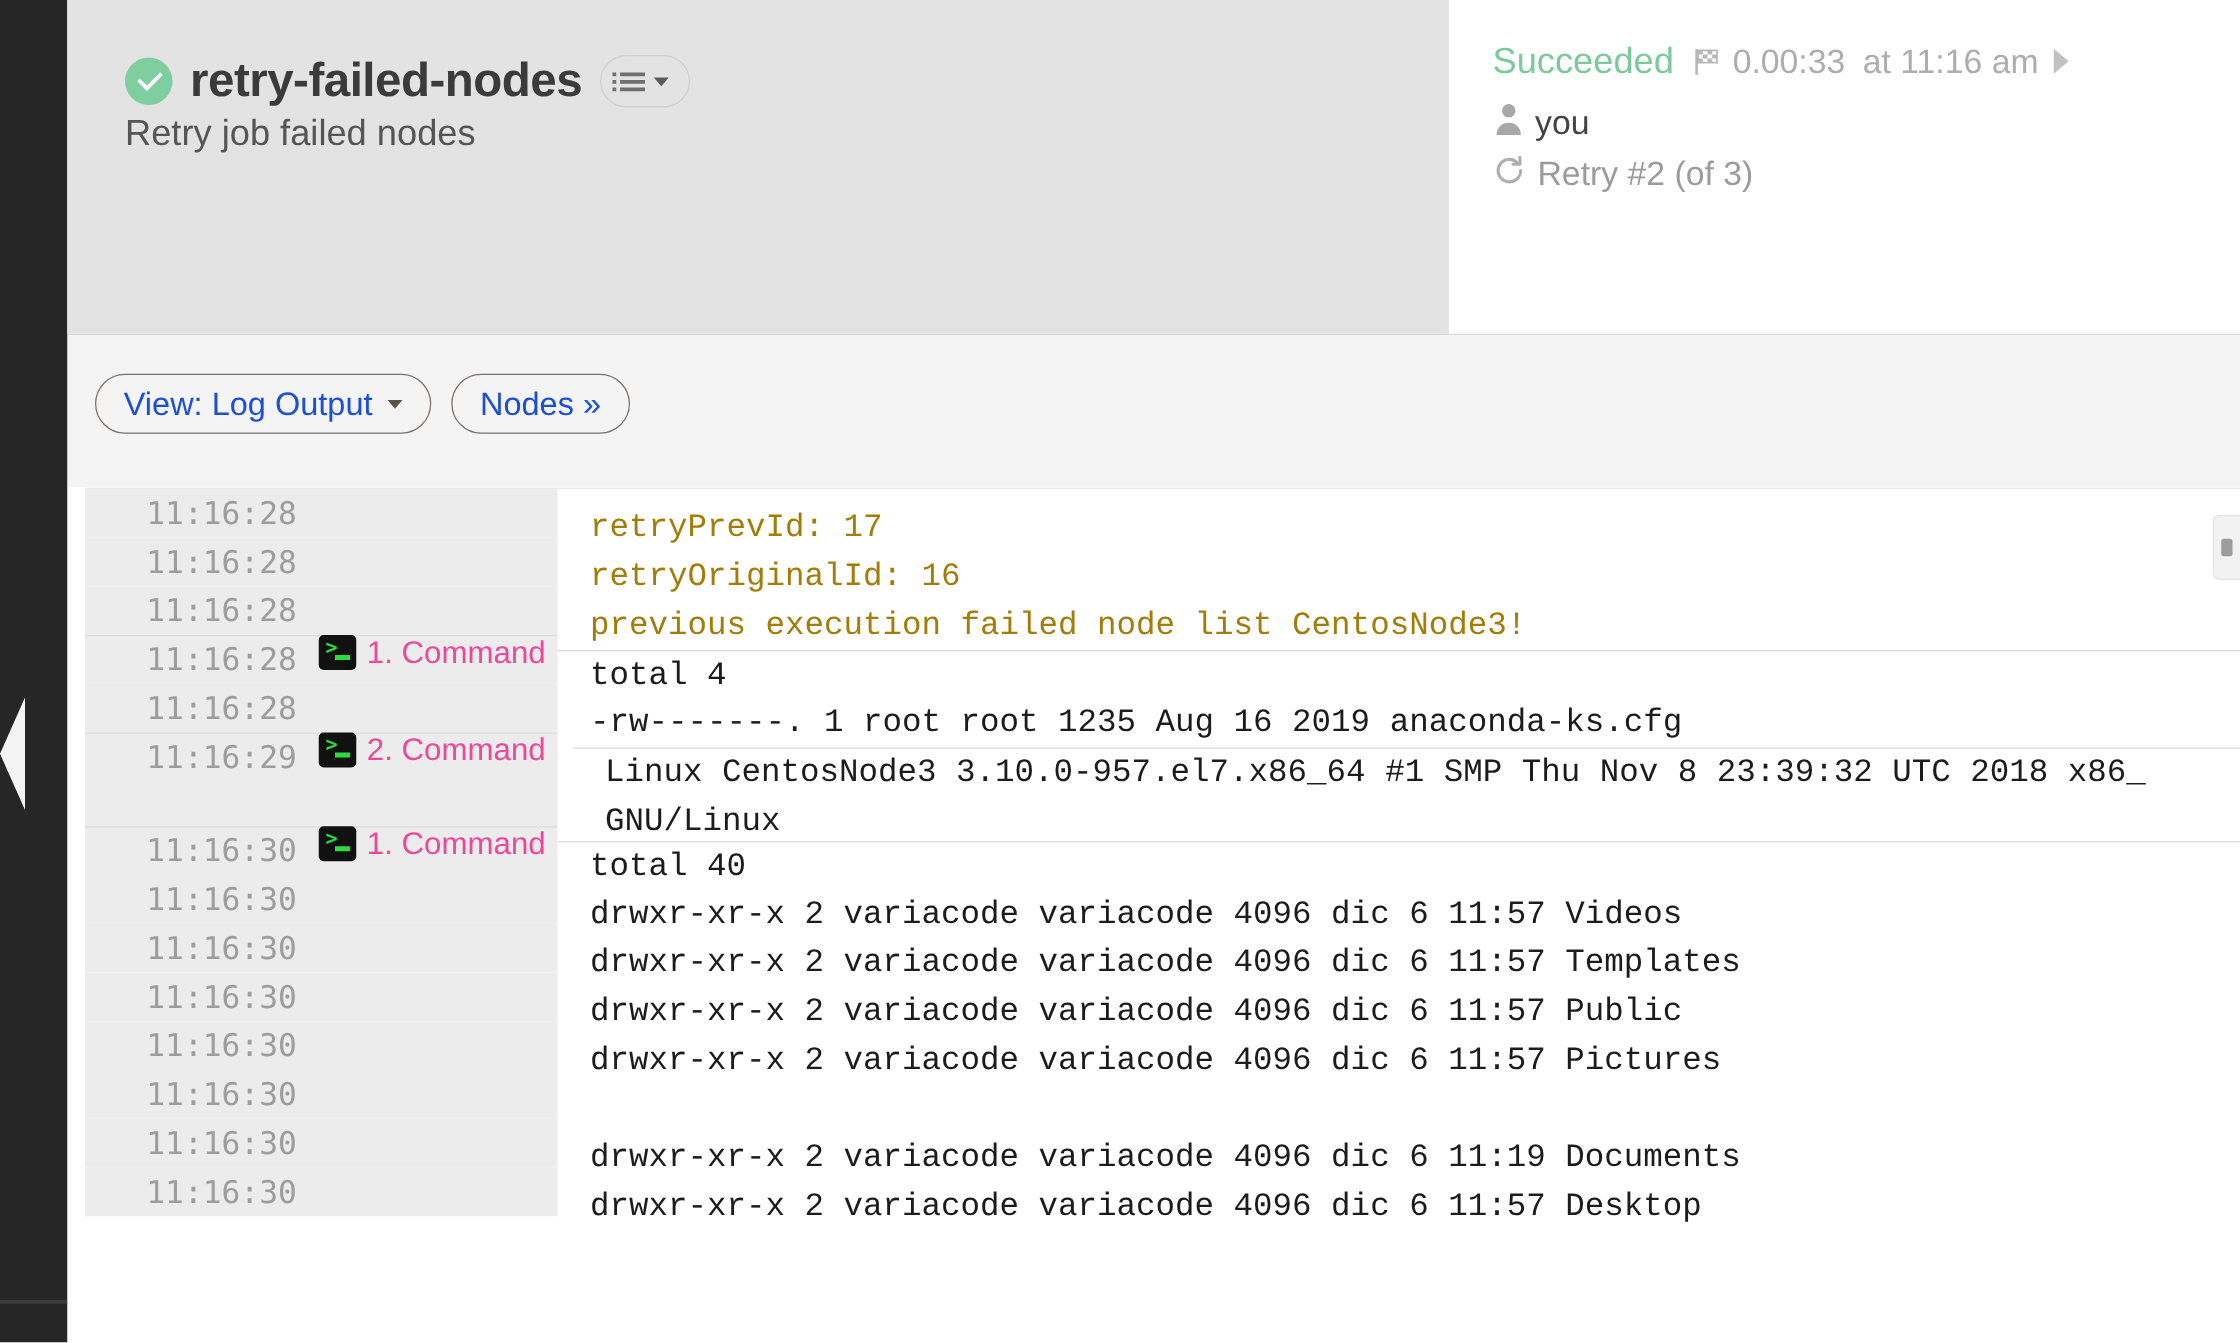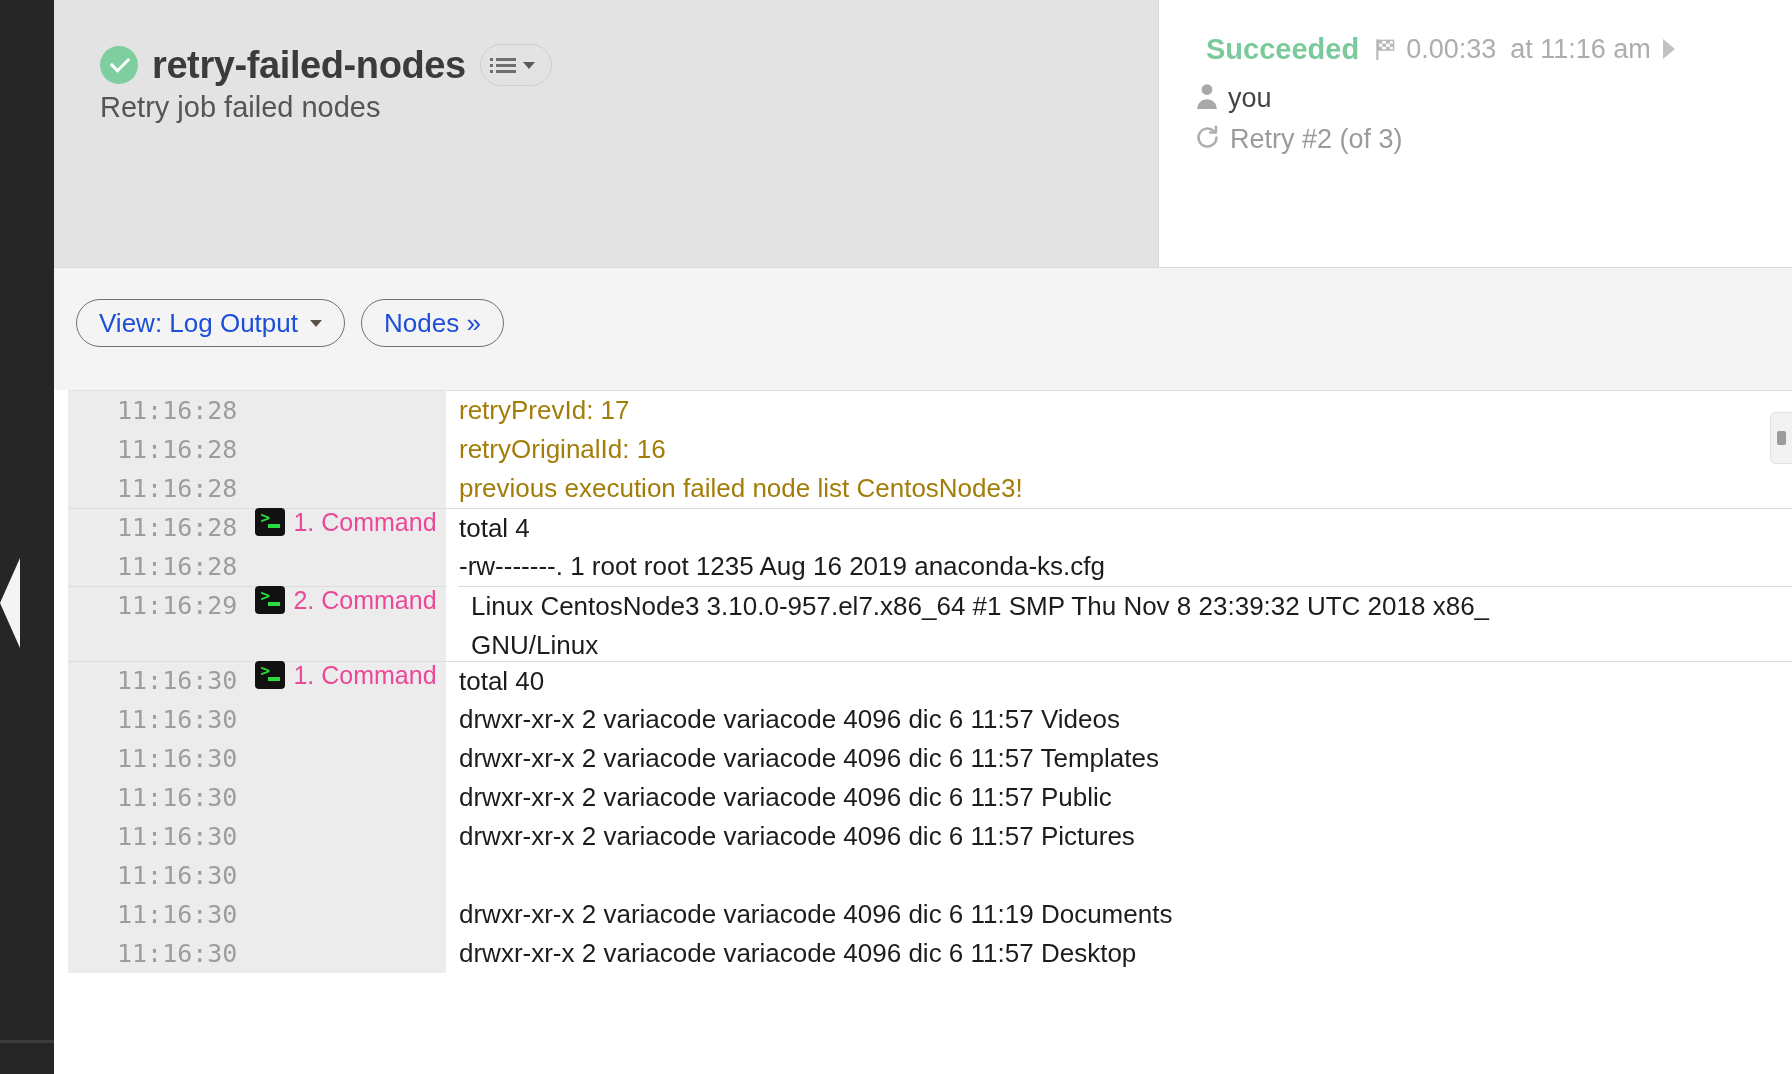--- a/index.html
+++ b/index.html
@@ -80,21 +80,21 @@
     font-size: 29px; color: #555555; line-height: 38px; white-space: nowrap;
   }
 
   
   .status-block { position: absolute; left: 1140px; top: 30px; }
   .status-line1 {
     display: flex; align-items: center; gap: 0; white-space: nowrap;
     height: 38px;
   }
   .status-word {
-    font-size: 29px; font-weight: bold; color: #7cca9c; margin-right: 14px; margin-left: 12px;
+    font-size: 29px; font-weight: normal; color: #7cca9c; margin-right: 14px;
   }
   .flag-icon { margin-right: 7px; display: inline-flex; align-items: center; }
   .duration { font-size: 27px; color: #adadad; margin-right: 14px; }
   .at-time { font-size: 27px; color: #adadad; margin-right: 12px; }
   .chev-right {
     width: 0; height: 0; border-top: 10px solid transparent;
     border-bottom: 10px solid transparent; border-left: 12px solid #c2c2c2;
     cursor: pointer;
   }
   .status-line2 {
@@ -128,21 +128,21 @@
   .log {
     position: absolute; left: 54px; top: 390px; right: 0; bottom: 0;
     background: #ffffff; overflow: hidden;
   }
   .log-topline {
     position: absolute; left: 14px; right: 0; top: 0; height: 1px;
     background: #e2e2e2;
   }
   .log-rows { position: absolute; left: 0; top: 1px; right: 0; }
   .row {
-    display: flex; align-items: flex-end; height: 39px;
+    display: flex; align-items: center; height: 39px;
     white-space: nowrap;
   }
   .row.tall { height: 75px; gap: 12px; }
   .gutter {
     width: 392px; flex: 0 0 392px; height: 100%;
     display: flex; align-items: flex-start; position: relative;
   }
   .gutter-bg {
     position: absolute; left: 14px; top: 0; right: 0; bottom: 0;
     background: #ececec;
@@ -166,22 +166,22 @@
     position: absolute; left: 5px; top: 4px; color: #2bdd3c;
     font-family: "DejaVu Sans Mono", monospace; font-size: 16px;
     line-height: 12px; font-weight: bold;
   }
   .term-icon .bar {
     position: absolute; left: 13px; top: 16px; width: 12px; height: 4px;
     background: #2bdd3c;
   }
   .cmd-label { font-size: 25px; color: #ec4899; line-height: 28px; }
   .content {
-    flex: 1 1 auto; height: 100%; padding-left: 13px;
-    font-family: Liberation Sans, sans-serif;
+    flex: 1 1 auto; height: 100%; padding-left: 26px;
+    font-family: Liberation Mono, monospace;
     font-size: 26px; line-height: 39px; color: #1c1c1c;
     overflow: hidden;
     margin-top: 24px;
   }
   .content.warn { color: #a37d09; }
 
   
   .edge-tab {
     position: absolute; right: 0; top: 22px; width: 22px; height: 52px;
     background: #f2f2f2; border: 1px solid #e2e2e2; border-right: none;

